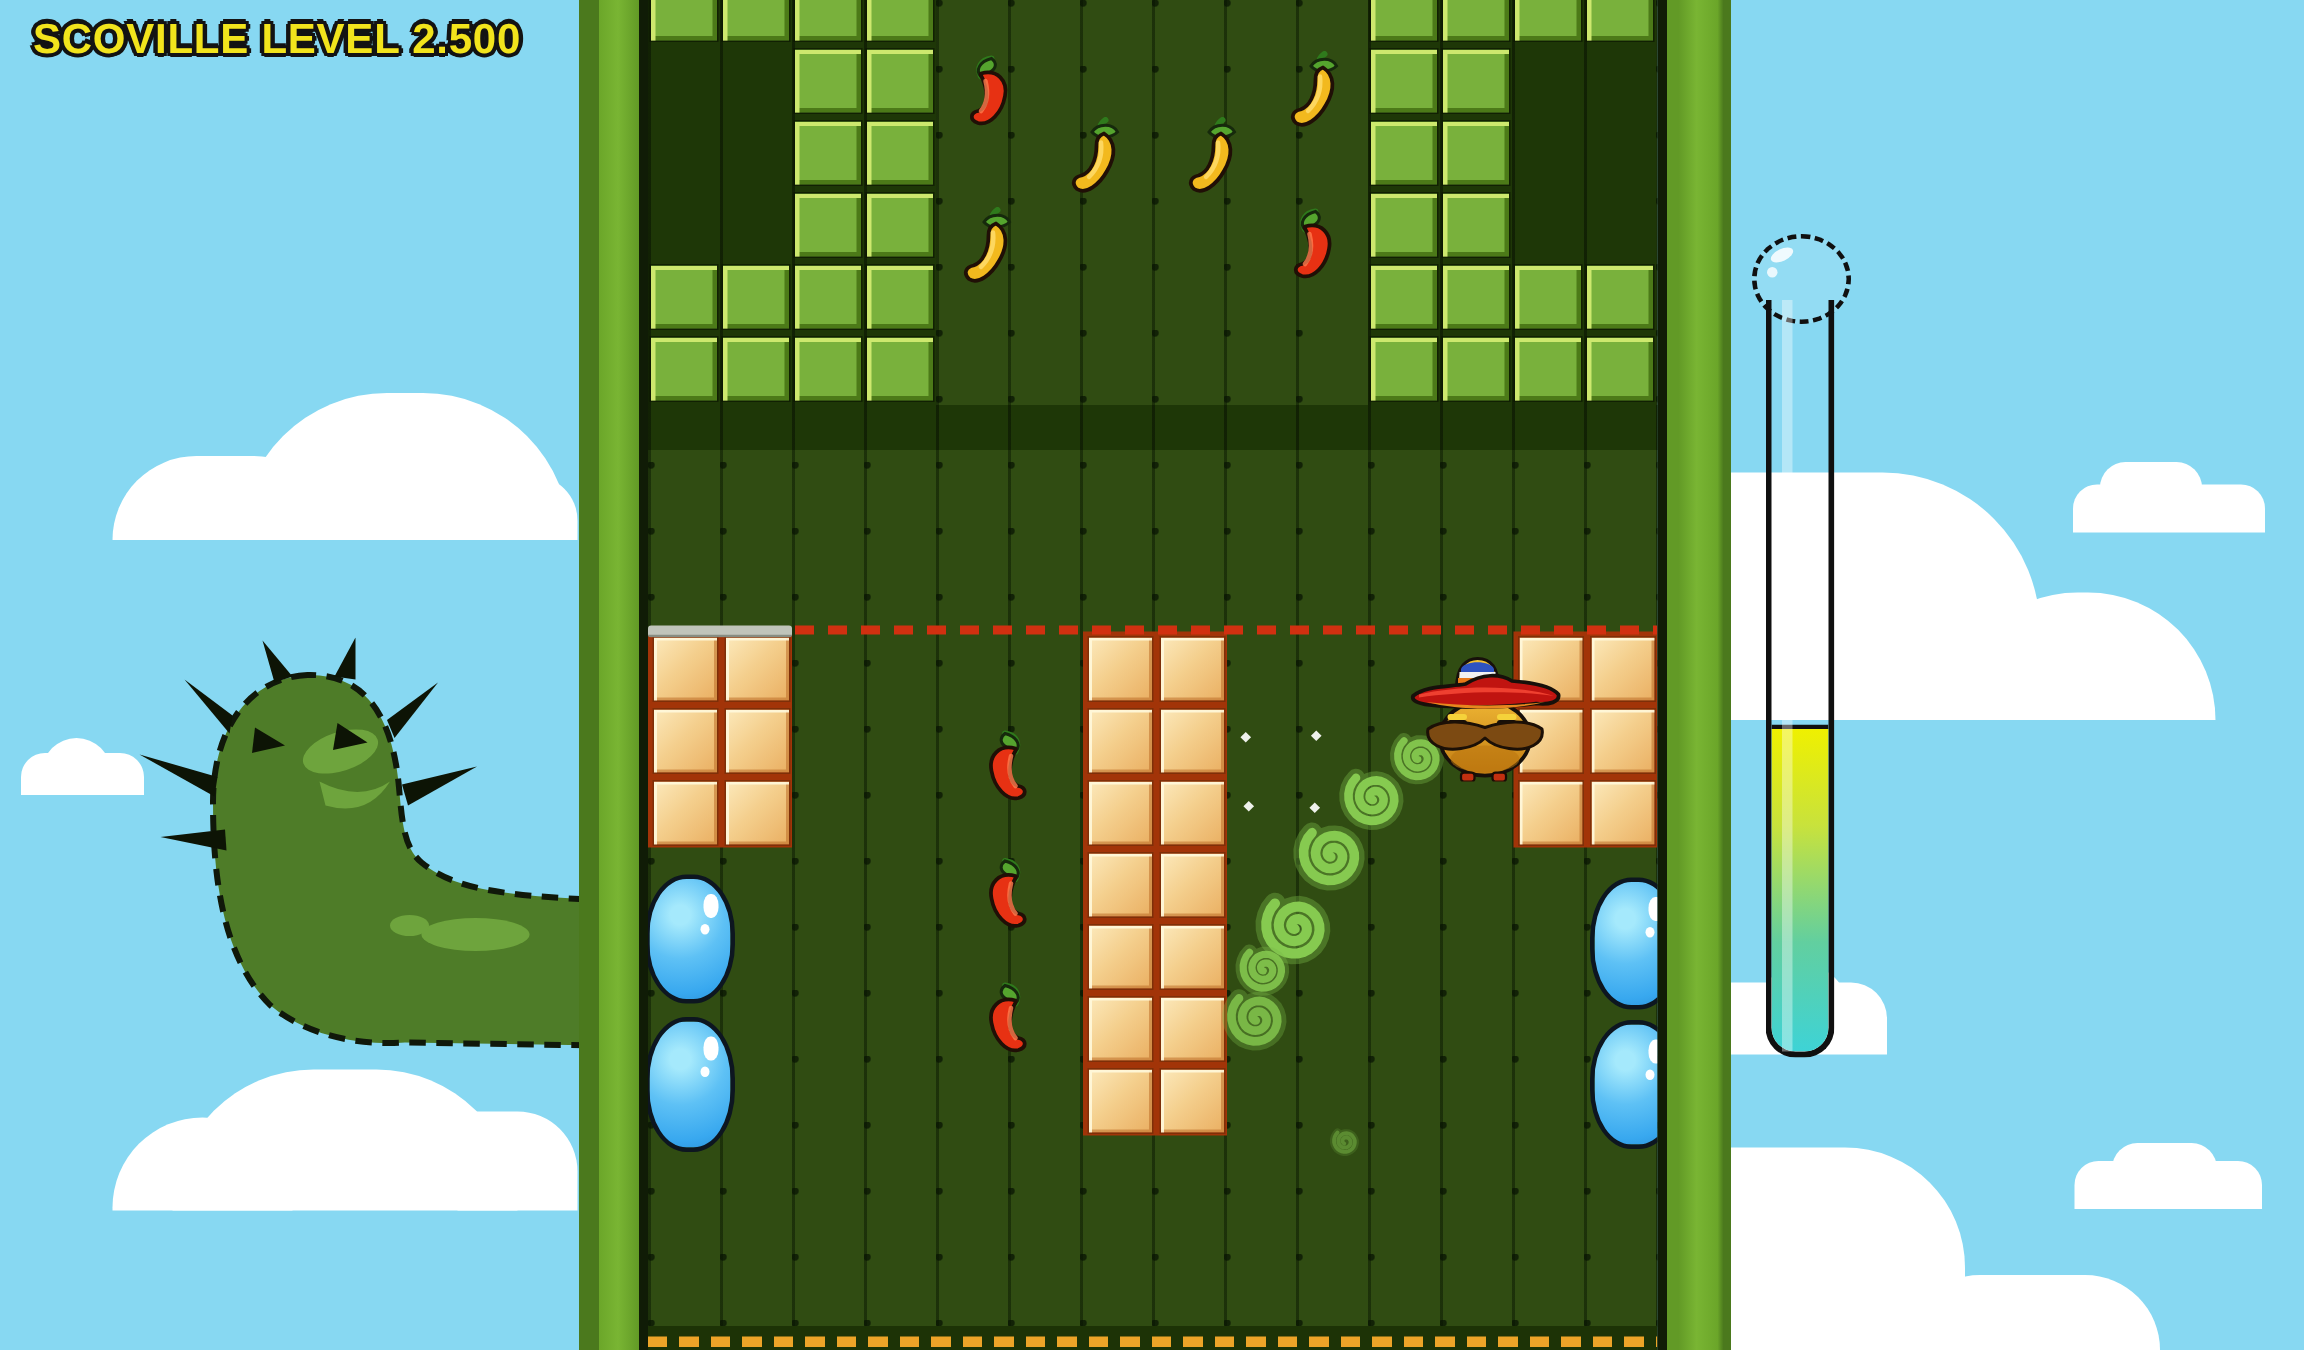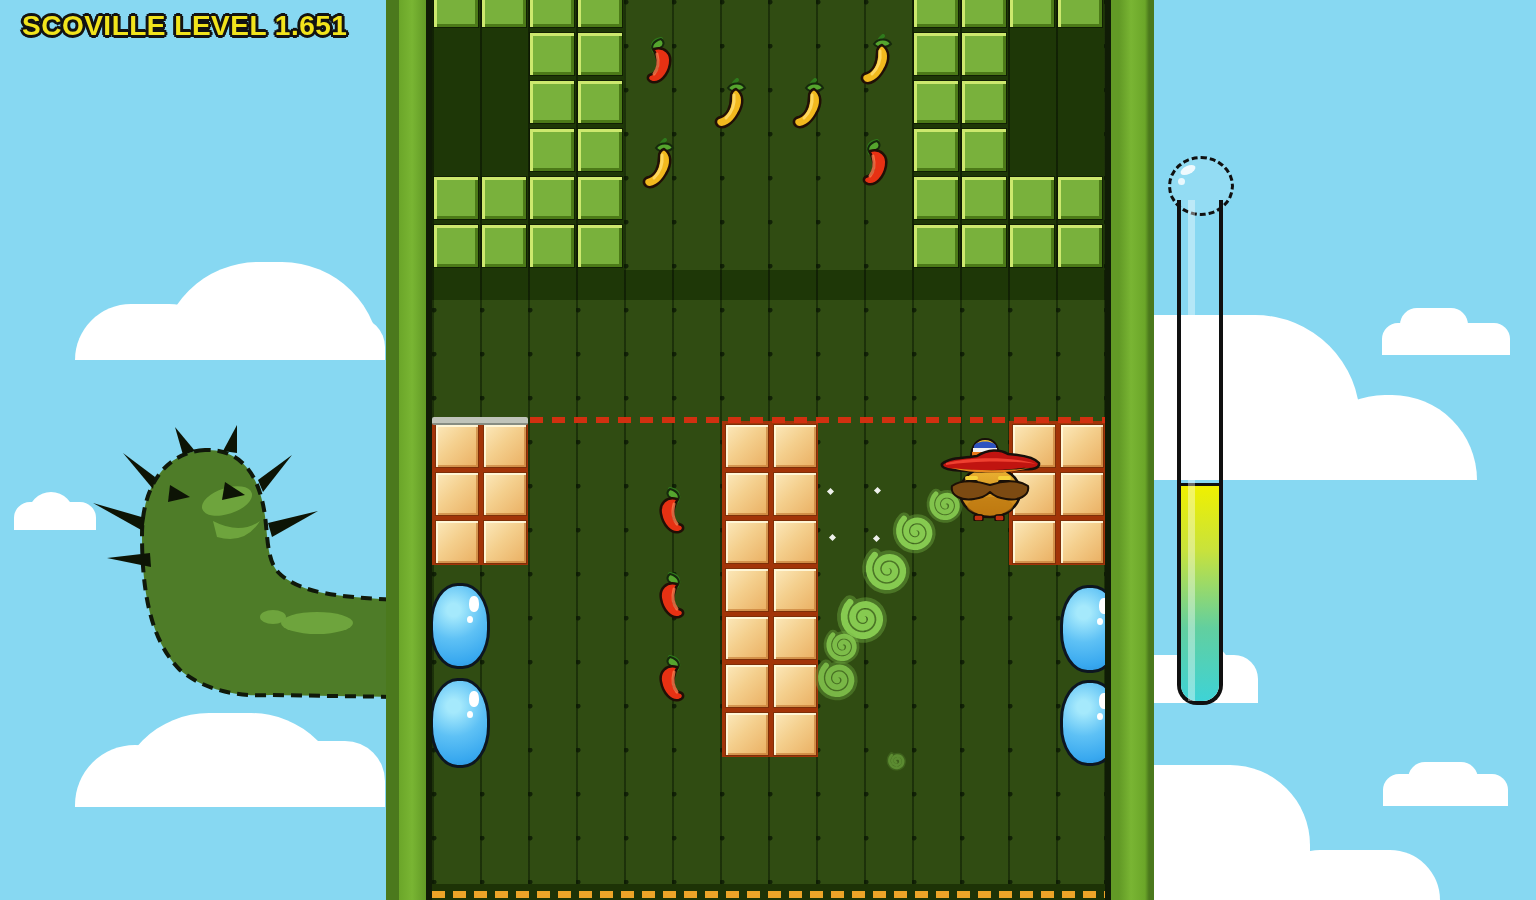--- a/index.html
+++ b/index.html
@@ -334,15 +334,15 @@
     </div>
     <div id="thermo-tube">
       <div id="thermo-stripe"></div>
       <div id="thermo-fill" style="height: 215px;"></div>
     </div>
   </div>
 
   <div id="hud">
     <span>SCOVILLE LEVEL</span>
     <span> </span>
-    <span>1.651</span>
+    <span>2.500</span>
   </div>
 </div>
 
 </body></html>

